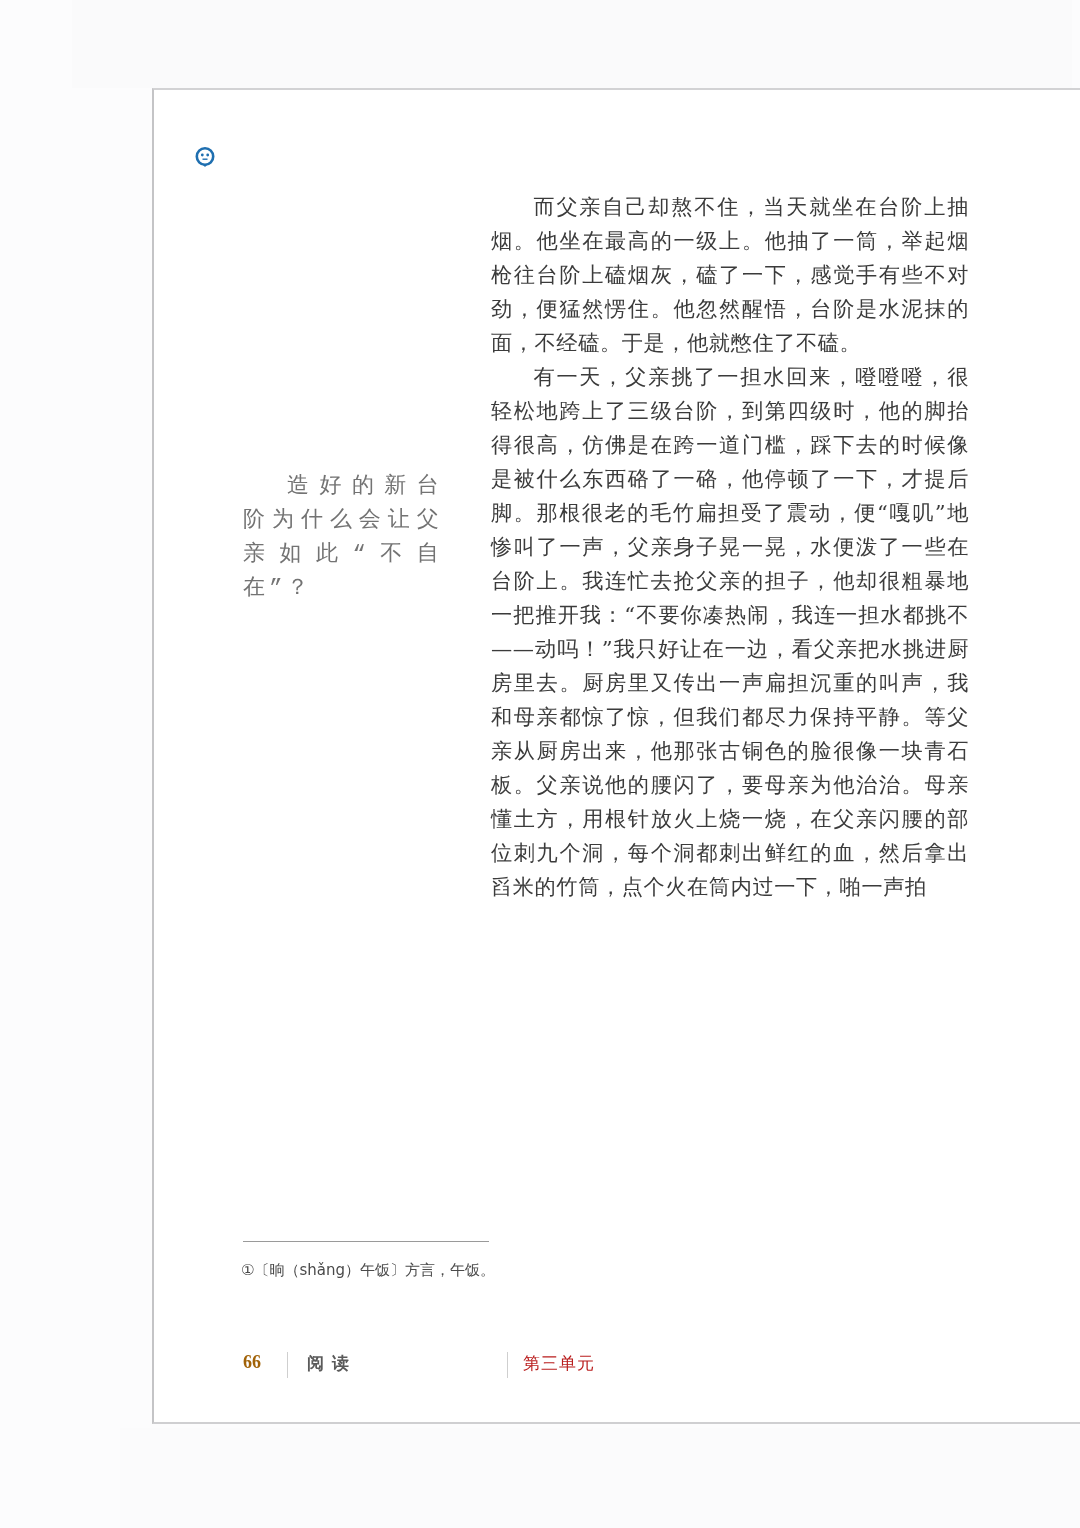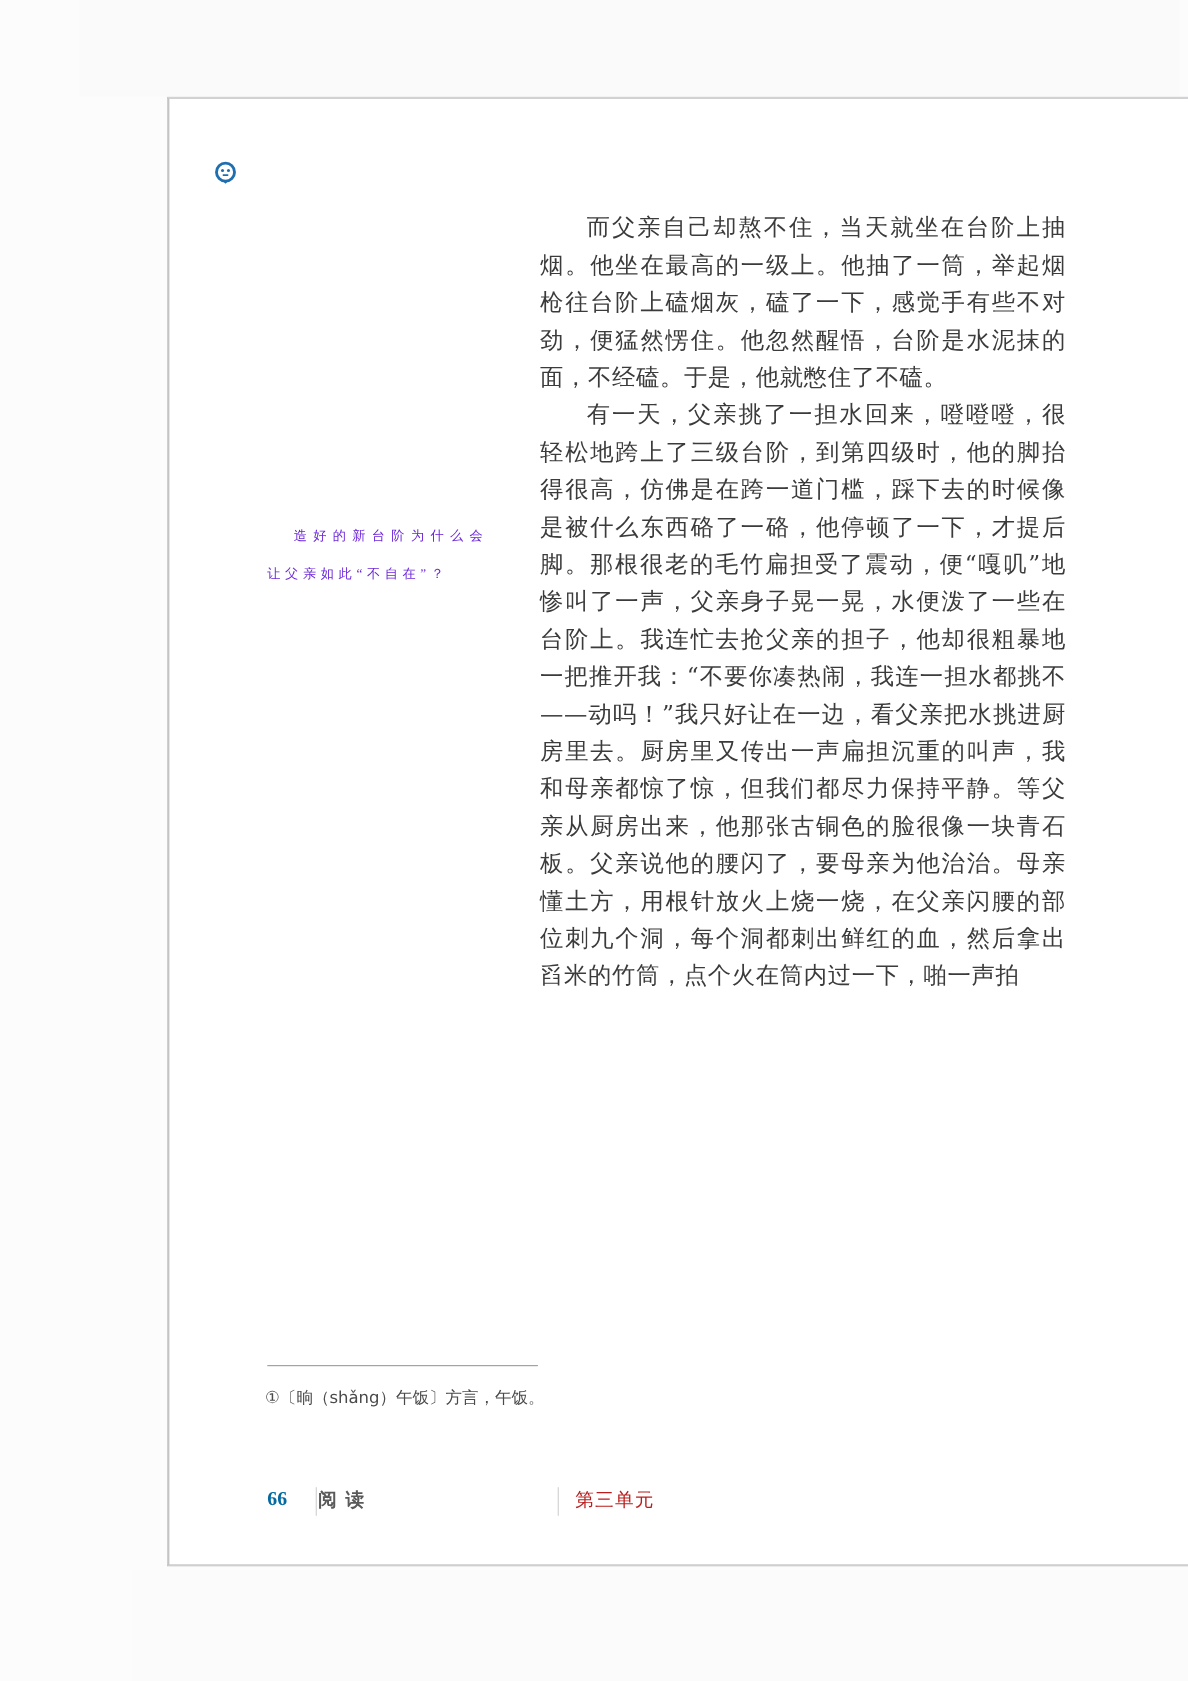--- a/index.html
+++ b/index.html
@@ -66,25 +66,25 @@
       font-size: 11px;
       line-height: 0;
       vertical-align: 9px;
       letter-spacing: 0;
     }
     .side-question {
       position: absolute;
       left: 243px;
       top: 470px;
       width: 200px;
-      font-family: Liberation Serif, serif;
-      font-size: 12px;
+      font-family: Liberation Mono, monospace;
+      font-size: 22px;
       line-height: 34px;
       letter-spacing: 4.2px;
-      color: #6d28d9;
+      color: #737373;
     }
     .side-question p {
       margin: 0;
       text-indent: 2em;
       text-align: justify;
     }
     .footnote-rule {
       position: absolute;
       left: 243px;
       top: 1241px;
@@ -111,34 +111,34 @@
       width: 420px;
       height: 30px;
       font-size: 17px;
       color: #555;
     }
     .footer .page-num {
       position: absolute;
       left: 0;
       top: 0;
       font-weight: bold;
-      color: #0369a1;
+      color: #a16207;
       font-family: "Liberation Serif", serif;
       font-size: 18px;
     }
     .footer .divider {
       position: absolute;
       top: 0;
       width: 0;
       height: 26px;
       border-left: 1.5px solid #cfcfcf;
     }
     .footer .section {
       position: absolute;
-      left: 46px;
+      left: 64px;
       top: 0;
       font-weight: bold;
       letter-spacing: 8px;
       color: #5a5a5a;
     }
     .footer .unit {
       position: absolute;
       left: 280px;
       top: 0;
       font-weight: normal;

